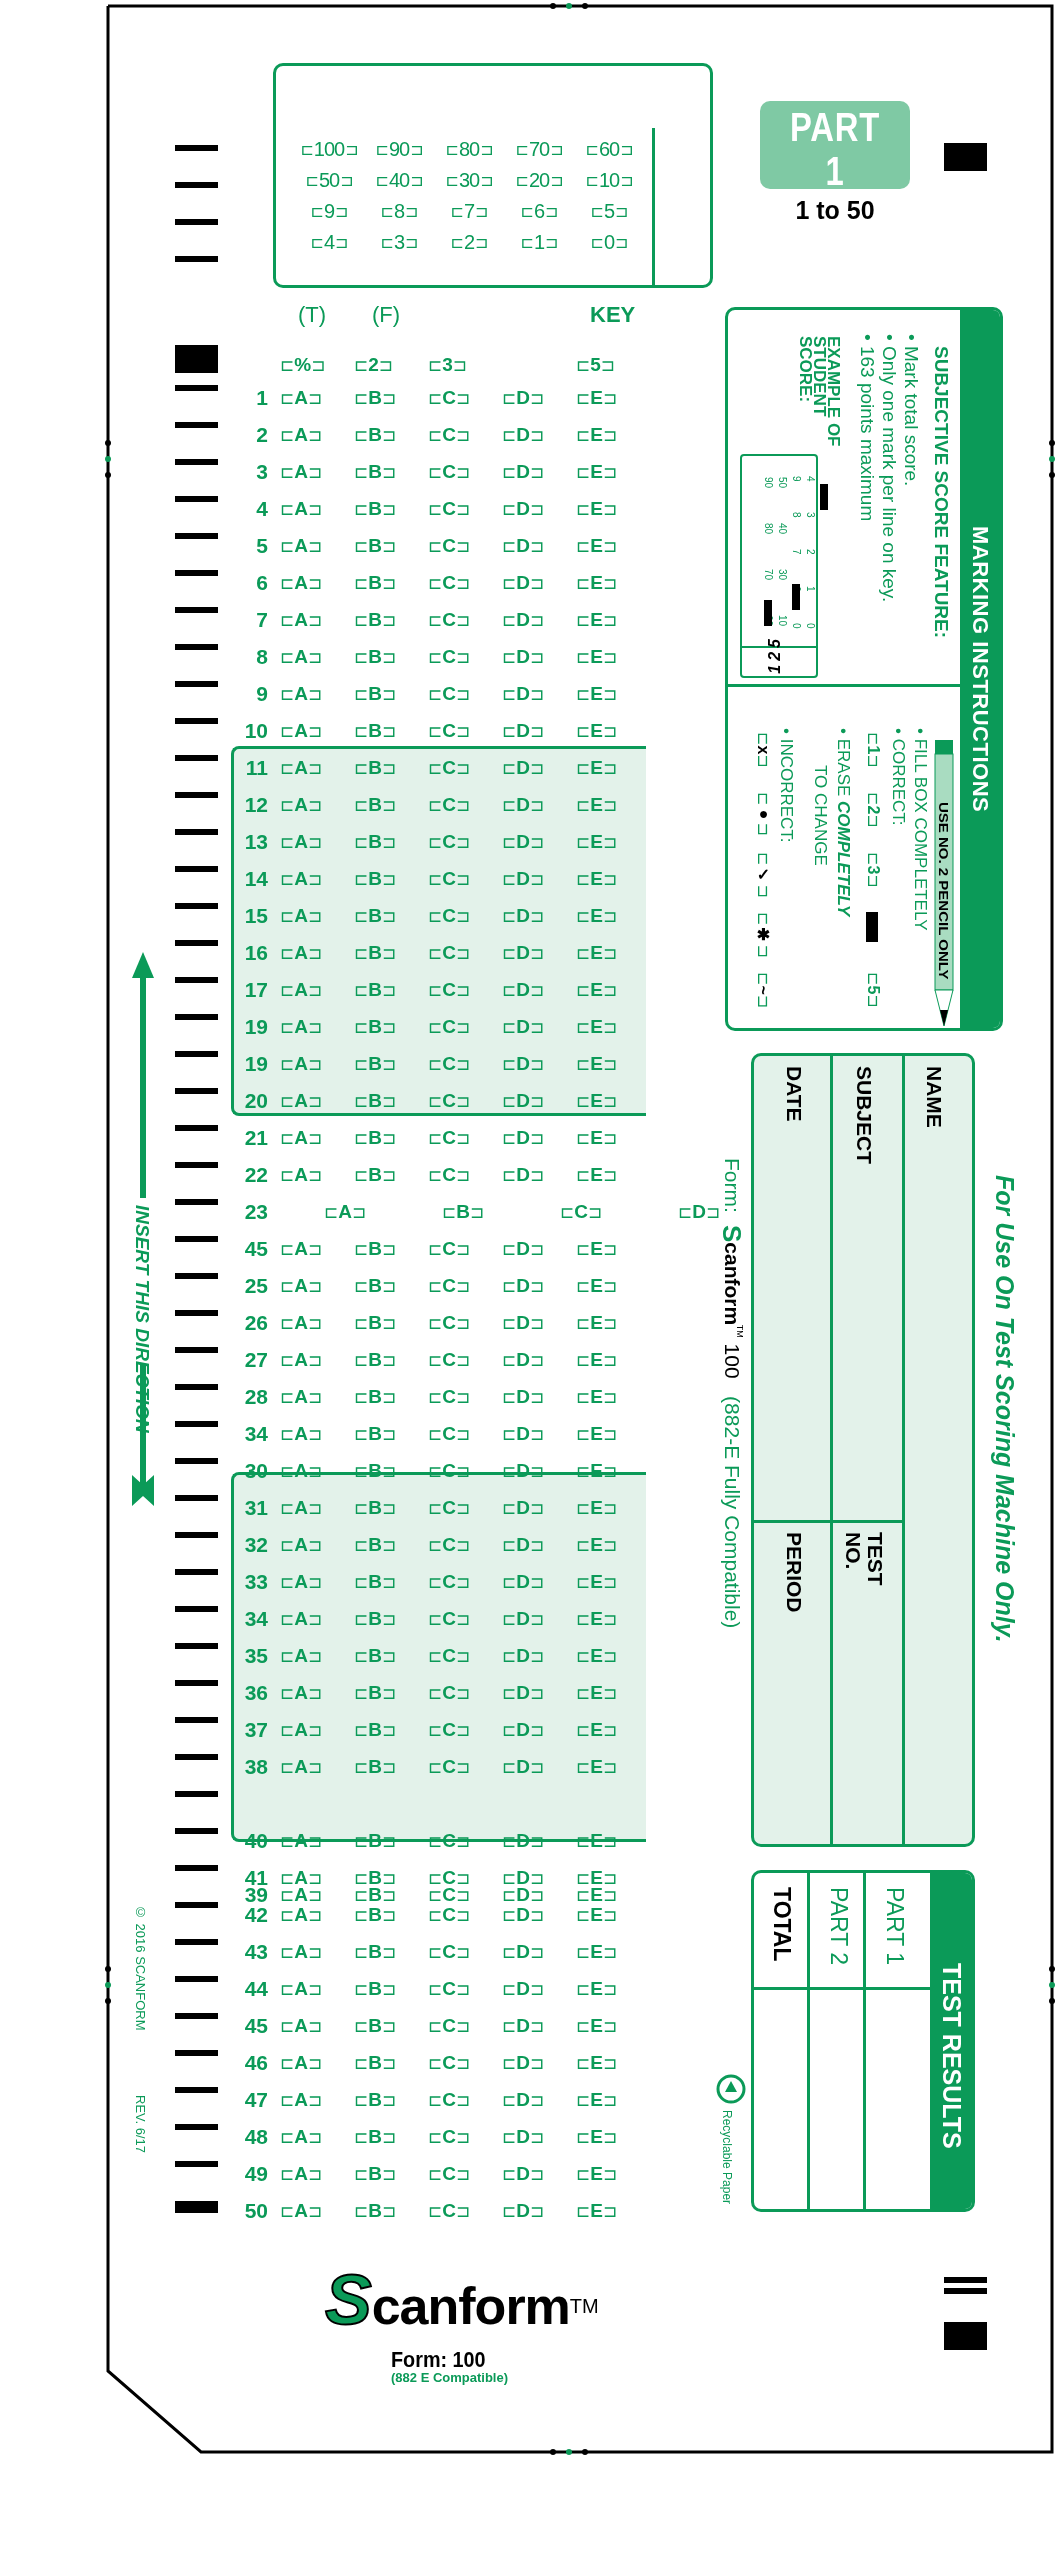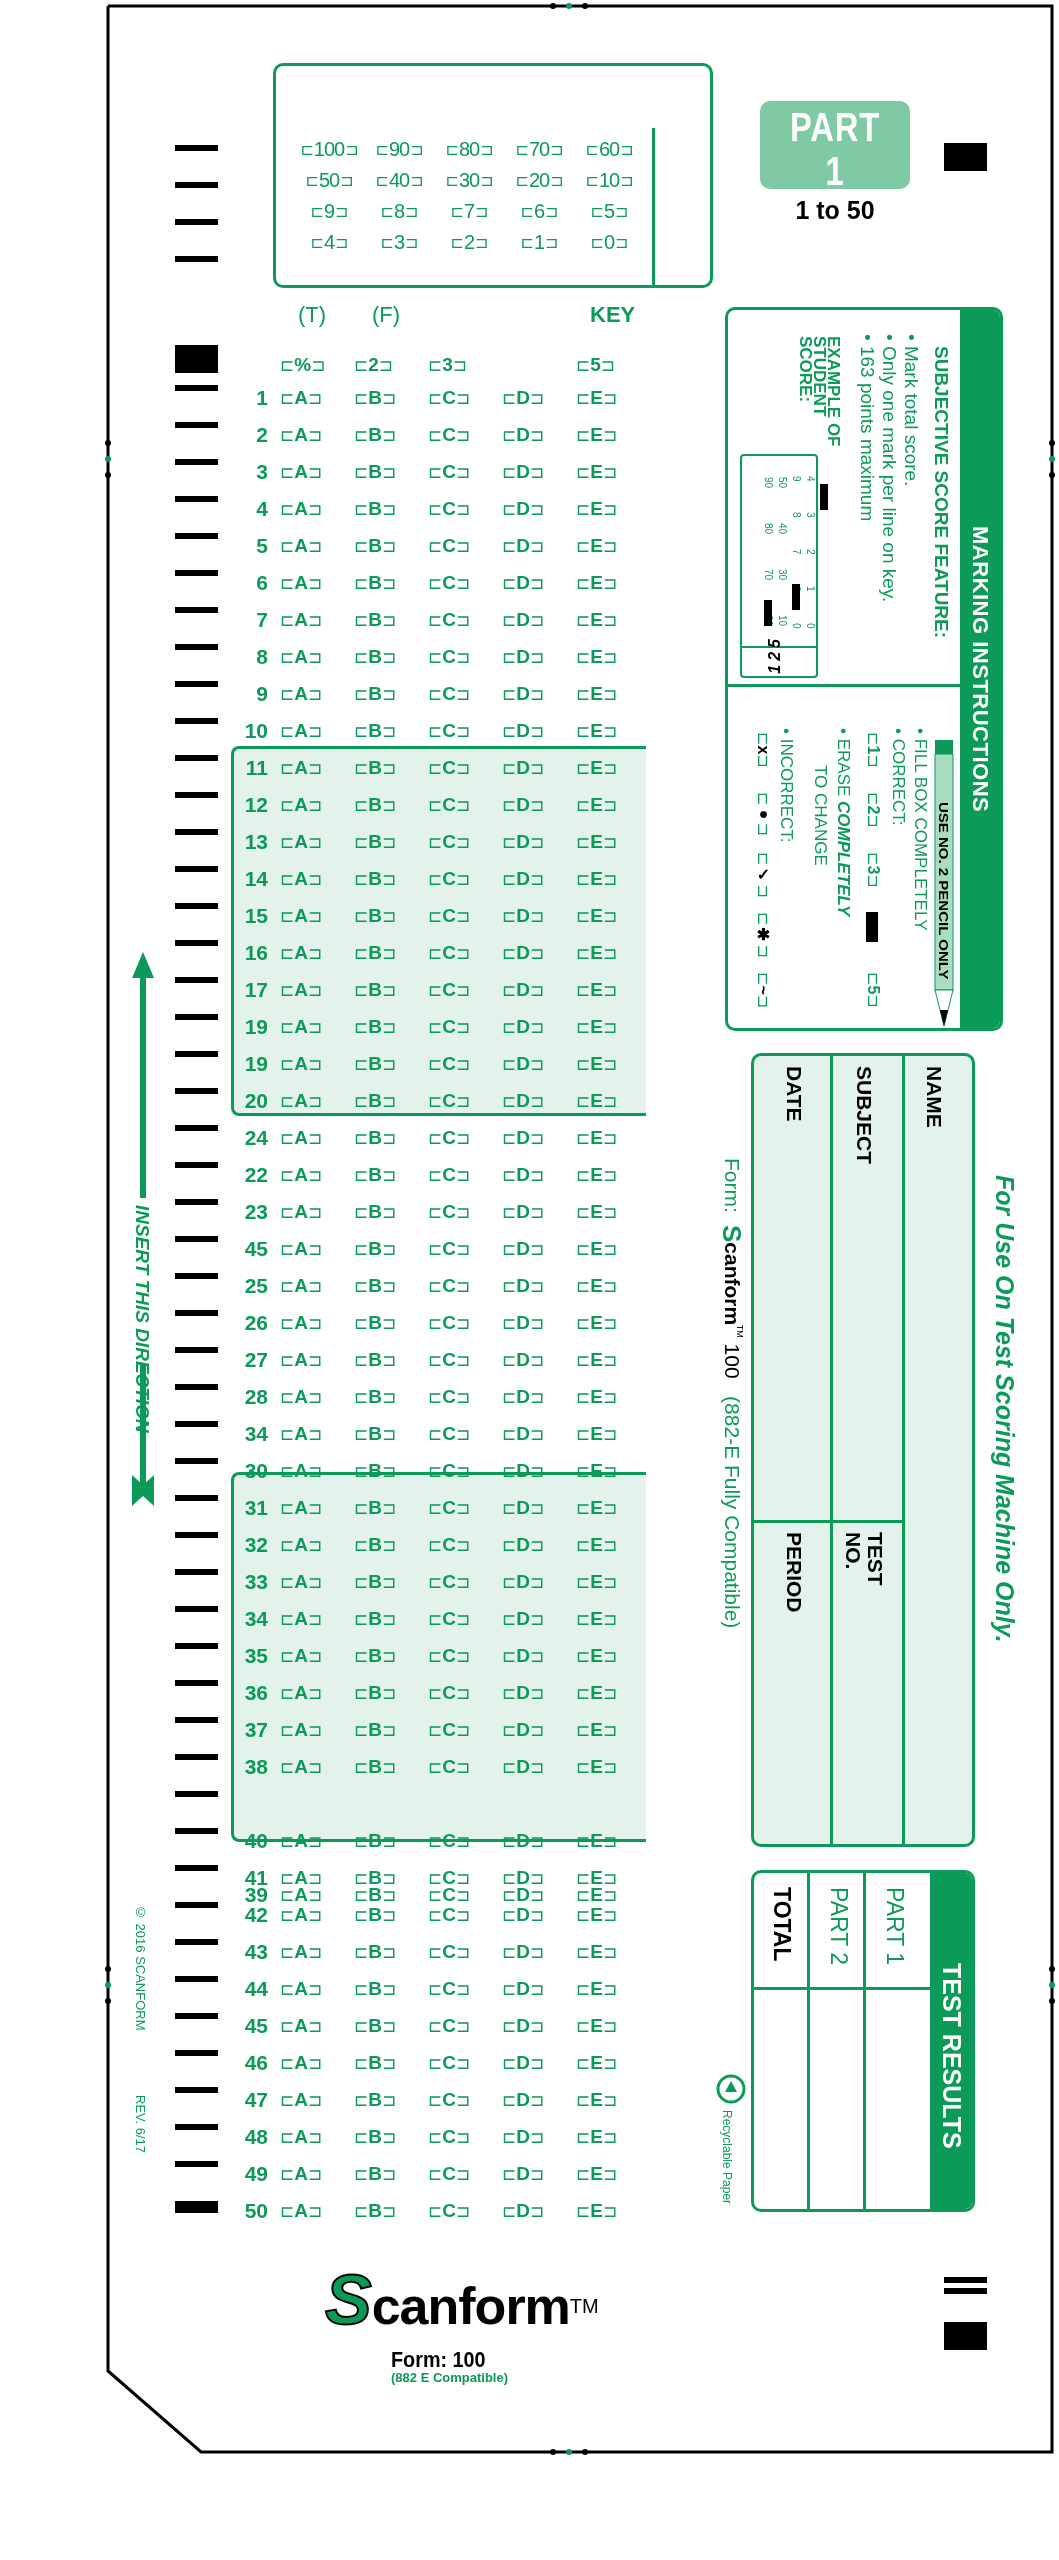--- a/index.html
+++ b/index.html
@@ -355,36 +355,36 @@
     </div>
     <div class="ans-row" style="top: 1086px;">
       <span class="qnum">20</span>
       <span class="opt">A</span>
       <span class="opt">B</span>
       <span class="opt">C</span>
       <span class="opt">D</span>
       <span class="opt">E</span>
     </div>
     <div class="ans-row" style="top: 1123px;">
-      <span class="qnum">24</span>
+      <span class="qnum">21</span>
       <span class="opt">A</span>
       <span class="opt">B</span>
       <span class="opt">C</span>
       <span class="opt">D</span>
       <span class="opt">E</span>
     </div>
     <div class="ans-row" style="top: 1160px;">
       <span class="qnum">22</span>
       <span class="opt">A</span>
       <span class="opt">B</span>
       <span class="opt">C</span>
       <span class="opt">D</span>
       <span class="opt">E</span>
     </div>
-    <div class="ans-row" style="top: 1197px;">
+    <div class="ans-row" style="top: 1197px; gap: 44px;">
       <span class="qnum">23</span>
       <span class="opt">A</span>
       <span class="opt">B</span>
       <span class="opt">C</span>
       <span class="opt">D</span>
       <span class="opt">E</span>
     </div>
     <div class="ans-row" style="top: 1234px;">
       <span class="qnum">45</span>
       <span class="opt">A</span>

